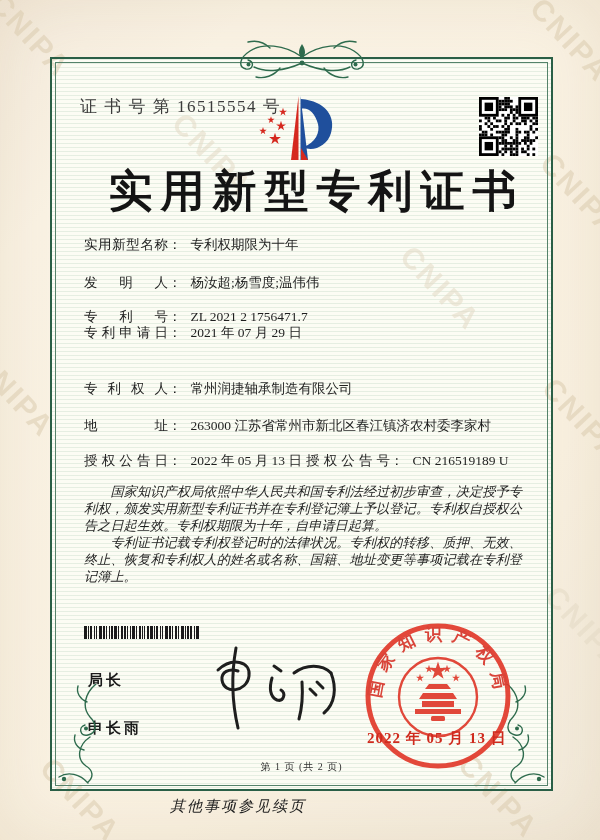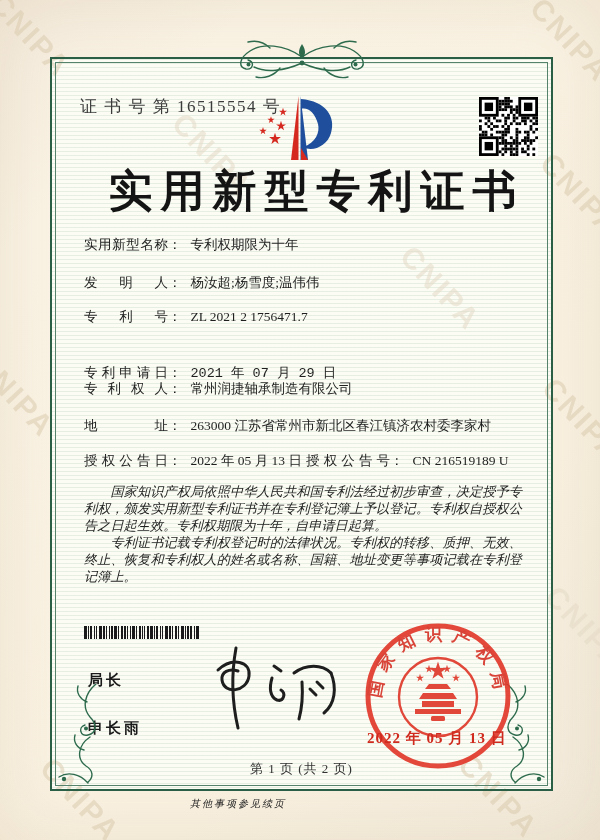--- a/index.html
+++ b/index.html
@@ -53,22 +53,22 @@
   .para-block p { margin:0; text-indent:2em; }
   .barcode-box { left:84px; top:626px; width:155px; height:14px; }
   .officer-title { left:88px; top:671px; font-size:15px; font-weight:bold; letter-spacing:3px; color:#1b1b1b; }
   .officer-name  { left:88px; top:699px; font-size:15px; font-weight:bold; letter-spacing:3px; color:#1b1b1b;margin-top:20px; }
   .sig-box { left:198px; top:640px; z-index:4; }
   .seal-box { left:363px; top:621px; z-index:4; }
   .seal-date {
     left:367px; top:729px; z-index:5; font-size:15px; font-weight:bold;
     color:#cf2a1d; letter-spacing:1px; white-space:nowrap;
   }
-  .page-info { left:50px; top:760px; width:503px; text-align:center; font-size:13px; color:#333; letter-spacing:1px; }
-  .cont-note { left:0; top:797px; width:476px; text-align:center; font-size:10px; font-style:italic; color:#222; letter-spacing:2px; }
+  .page-info { left:50px; top:760px; width:503px; text-align:center; font-size:10px; color:#333; letter-spacing:1px; }
+  .cont-note { left:0; top:797px; width:476px; text-align:center; font-size:15px; font-style:italic; color:#222; letter-spacing:2px; }
   .ornament { position:absolute; z-index:4; }
   .orn-top { left:210px; top:36px; }
   .orn-bl  { left:54px; top:684px; }
   .orn-br  { left:503px; top:684px; transform:scaleX(-1); }
 </style>
 </head>
 <body>
 
 <div class="page">
 
@@ -303,21 +303,21 @@
 
   <div class="abs field-row" style="top:236px;">
     <span class="f-label">实用新型名称</span><span class="f-colon">：</span><span>专利权期限为十年</span>
   </div>
   <div class="abs field-row" style="top:274px;">
     <span class="f-label">发明人</span><span class="f-colon">：</span><span>杨汝超;杨雪度;温伟伟</span>
   </div>
   <div class="abs field-row" style="top:308px;">
     <span class="f-label">专利号</span><span class="f-colon">：</span><span>ZL 2021 2 1756471.7</span>
   </div>
-  <div class="abs field-row" style="top:364px;font-family:Liberation Mono, monospace;">
+  <div class="abs field-row" style="top:324px;">
     <span class="f-label">专利申请日</span><span class="f-colon">：</span><span>2021 年 07 月 29 日</span>
   </div>
   <div class="abs field-row" style="top:380px;">
     <span class="f-label">专利权人</span><span class="f-colon">：</span><span>常州润捷轴承制造有限公司</span>
   </div>
   <div class="abs field-row" style="top:417px;">
     <span class="f-label">地址</span><span class="f-colon">：</span><span>263000 江苏省常州市新北区春江镇济农村委李家村</span>
   </div>
   <div class="abs field-row" style="top:452px;">
     <span class="f-label">授权公告日</span><span class="f-colon">：</span><span>2022 年 05 月 13 日</span>

